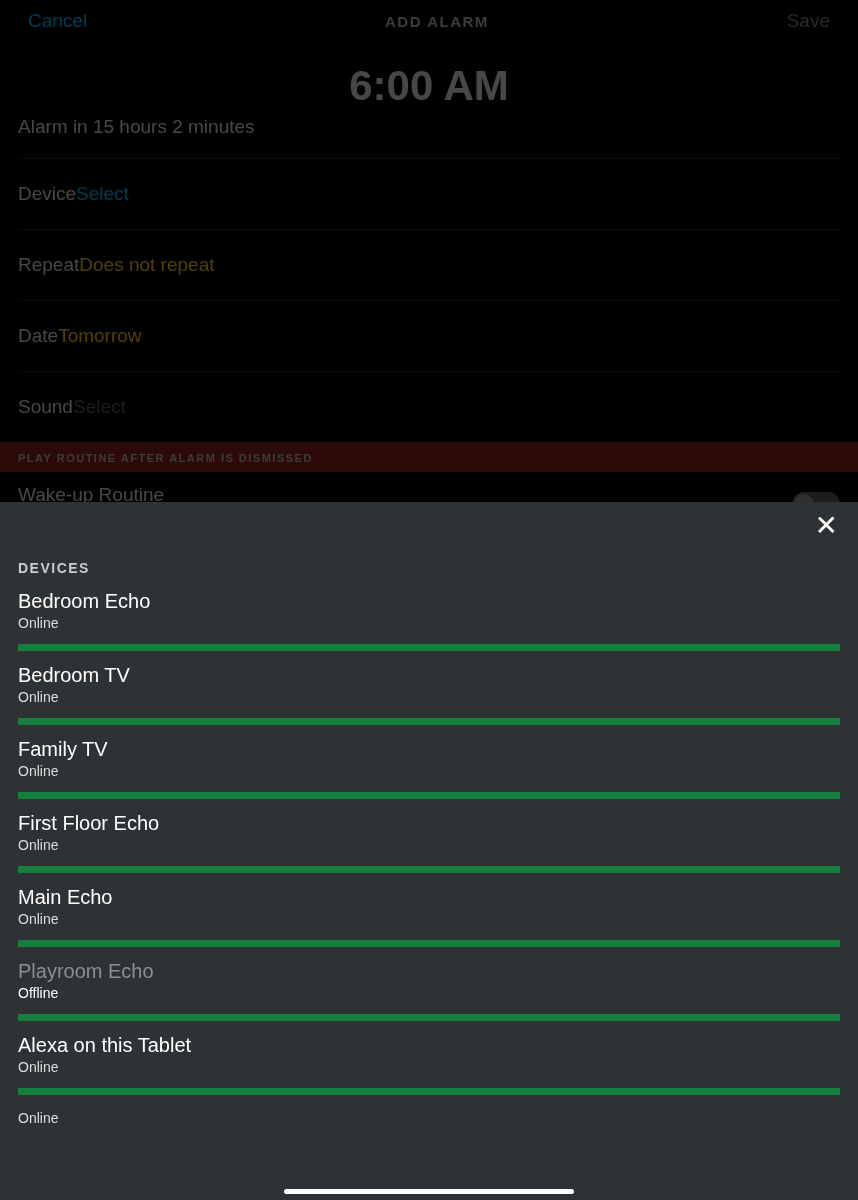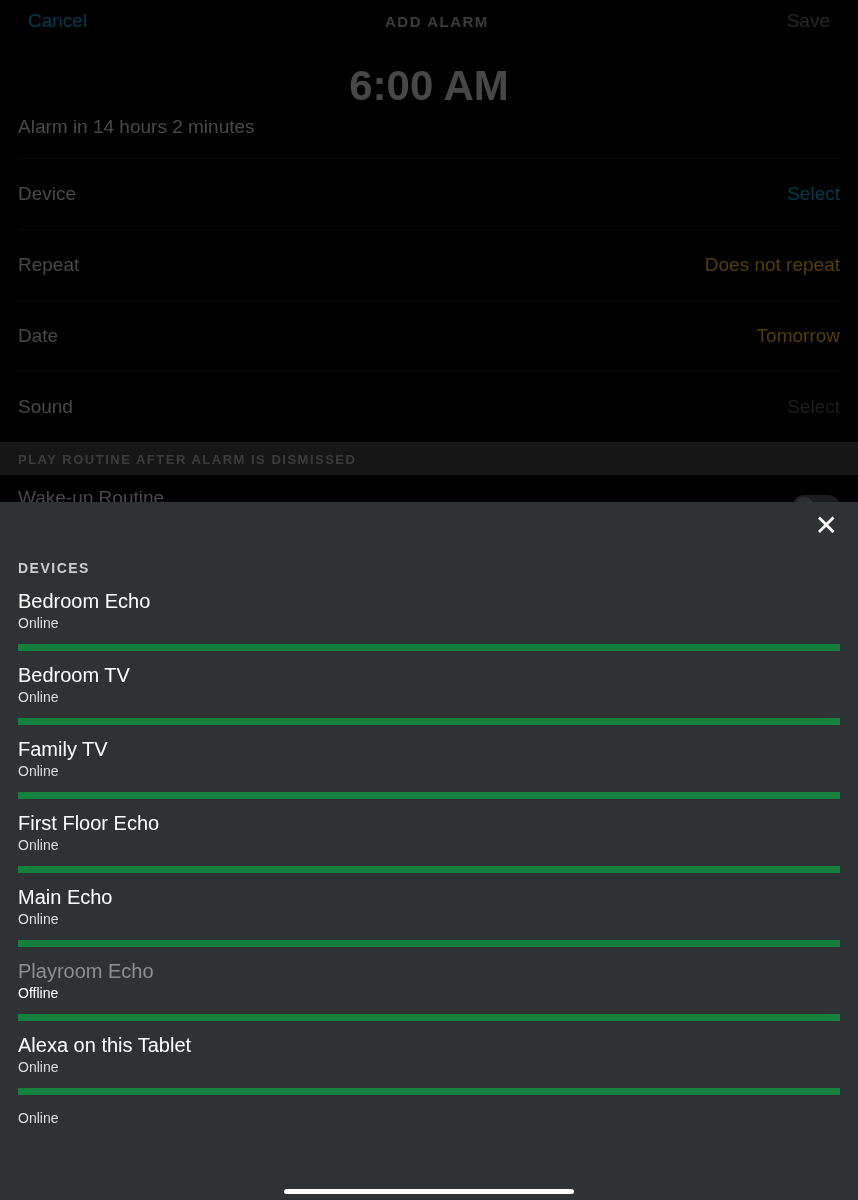--- a/index.html
+++ b/index.html
@@ -55,40 +55,39 @@
     color: #ccc;
     margin-top: 6px;
   }
   .divider {
     height: 1px;
     background: #222;
     margin: 0 18px;
   }
   .row {
     display: flex;
-    justify-content: space-between;
     align-items: center;
     padding: 24px 18px;
   }
   .row-label {
     font-size: 19px;
     color: #ccc;
   }
   .row-value {
     font-size: 19px;
     color: #eab308;
   }
   .row-value-link {
     font-size: 19px;
     color: #00a8e1;
   }
   .section-header {
-    background: #404040;
+    background: #7f1d1d;
     padding: 10px 18px 8px;
-    font-size: 13px;
+    font-size: 11px;
     letter-spacing: 1.5px;
     color: #aaa;
     font-weight: 600;
   }
   .routine-row {
     display: flex;
     justify-content: space-between;
     align-items: center;
     padding: 12px 18px 8px;
     background: #000;
@@ -194,21 +193,21 @@
 
 <div class="dimmed-layer">
   <div class="header">
     <span class="header-cancel">Cancel</span>
     <span class="header-title">ADD ALARM</span>
     <span class="header-save">Save</span>
   </div>
 
   <div class="time-block">
     <div class="time">6:00 AM</div>
-    <div class="time-remaining">Alarm in 14 hours 2 minutes</div>
+    <div class="time-remaining">Alarm in 15 hours 2 minutes</div>
   </div>
 
   <div class="divider"></div>
 
   <div class="row">
     <span class="row-label">Device</span>
     <span class="row-value-link">Select</span>
   </div>
   <div class="divider"></div>
 

